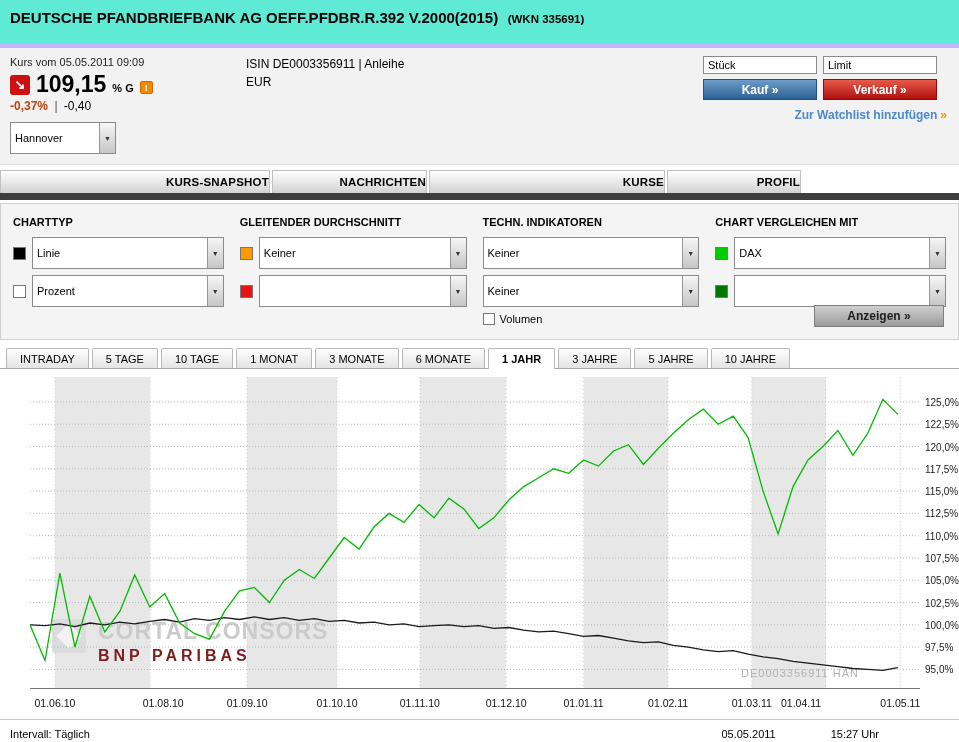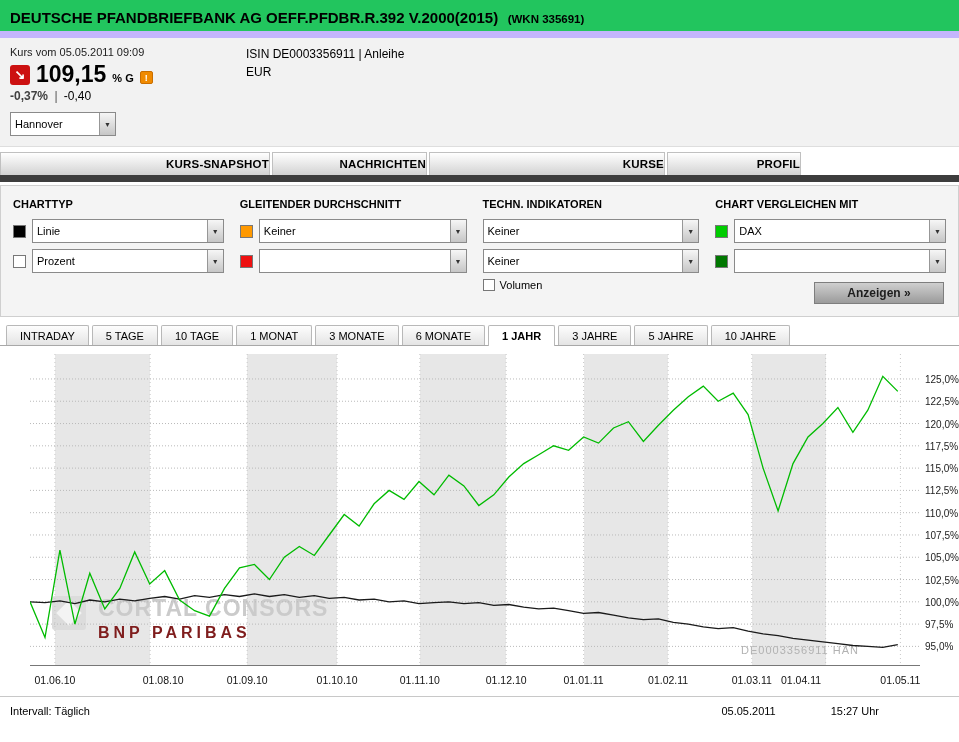--- a/index.html
+++ b/index.html
@@ -1,39 +1,39 @@
 <!DOCTYPE html>
 <html><head>
 <meta charset="utf-8">
 <style>
   * { box-sizing: border-box; }
   body { margin:0; width:959px; background:#fff; color:#000;
          font-family:"Liberation Sans", sans-serif; }
 
   
-  .title-bar { padding:9px 10px 4px; background:#22c55e; border-bottom:7px solid #c4b5fd; }
+  .title-bar { padding:9px 10px 17px; background:#5eead4; border-bottom:4px solid #c4b5fd; }
   .title-main { font-size:15px; font-weight:bold; }
   .title-wkn  { font-size:11.5px; font-weight:bold; margin-left:5px; }
 
   
   .quote-area { background:#f2f2f2; border-bottom:1px solid #dedede; display:flex; padding:8px 10px 10px; }
   .q-left { width:218px; }
   .q-ts { font-size:11px; color:#222; }
   .price-row { display:flex; align-items:center; margin-top:5px; gap:6px; }
   .down-ic { width:20px; height:20px; background:#cc1111; color:#fff; font-weight:bold; font-size:13px;
              display:flex; align-items:center; justify-content:center; border-radius:3px; }
   .price { font-size:23px; font-weight:bold; line-height:1; }
   .unit { font-size:11px; font-weight:bold; align-self:flex-end; padding-bottom:2px; }
   .alert-ic { width:13px; height:13px; background:#f08a00; border:1px solid #c96e00; border-radius:2px;
               color:#fff; font-size:9px; font-weight:bold; display:flex; align-items:center; justify-content:center;
               align-self:flex-end; margin-bottom:2px; }
   .change-row { margin-top:3px; font-size:12px; }
-  .chg-pct { color:#404040; font-weight:bold;text-align:center; }
+  .chg-pct { color:#c2410c; font-weight:bold;text-align:center; }
   .chg-sep { color:#555; margin:0 3px; }
-  .sel { background:#fff; border:1px solid #8a8a8a; height:24px; display:flex; align-items:center;
+  .sel { background:#fff; border:1px solid #8a8a8a; height:32px; display:flex; align-items:center;
          font-size:11px; cursor:pointer;gap:7px; }
   .sel-val { flex:1; padding:0 4px; white-space:nowrap; overflow:hidden; }
   .sel-arrow { width:16px; height:100%; background:linear-gradient(#f6f6f6,#c6c6c6);
                border-left:1px solid #979797; font-size:7px; color:#333;
                display:flex; align-items:center; justify-content:center; flex:none; }
   .exchange-sel { width:106px; margin-top:9px; }
 
   .q-mid { margin-left:18px; padding-top:1px; font-size:12px; }
   .q-mid div { margin-bottom:4px; }
 
@@ -128,20 +128,33 @@
       <span class="sel-val">Hannover</span>
       <span class="sel-arrow">▼</span>
     </div>
   </div>
 
   <div class="q-mid">
     <div>ISIN DE0003356911 | Anleihe</div>
     <div>EUR</div>
   </div>
 
+  <div class="q-right">
+    <div class="inp-row">
+      <input class="trade-inp" value="Stück" style="">
+      <input class="trade-inp" value="Limit" style="">
+    </div>
+    <div class="btn-row">
+      <button class="trade-btn kauf-btn">Kauf »</button>
+      <button class="trade-btn verkauf-btn">Verkauf »</button>
+    </div>
+    <div class="watch-row">
+      <a class="watch-link"><span>Zur Watchlist hinzufügen</span><span class="watch-chev">»</span></a>
+    </div>
+  </div>
 </div>
 
 <div class="main-tabs">
   <div class="mtab">KURS-SNAPSHOT</div>
   <div class="mtab">NACHRICHTEN</div>
   <div class="mtab">KURSE</div>
   <div class="mtab">PROFIL</div>
 </div>
 <div class="tab-underline"></div>
 

